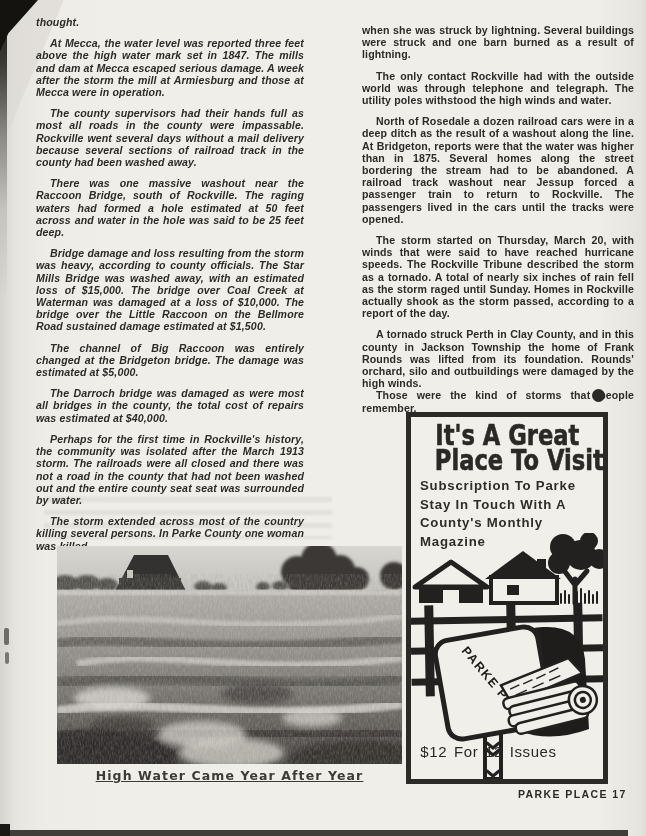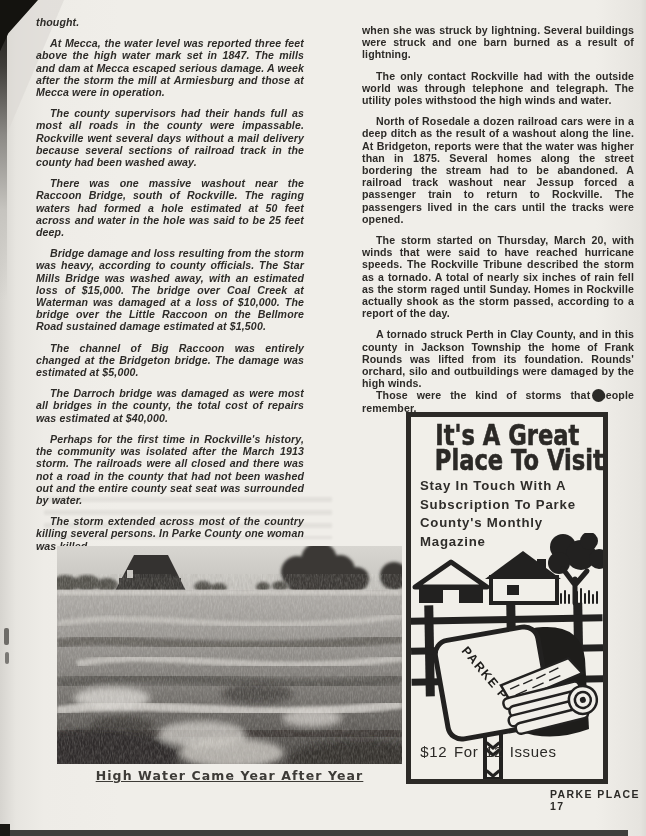--- a/index.html
+++ b/index.html
@@ -45,21 +45,21 @@
     border:5px solid #2c2a27;background:#f1efe9;}
   .ad-title{position:absolute;left:0;top:6px;width:192px;text-align:center;
     font-family:"DejaVu Sans",sans-serif;font-weight:bold;color:#2b2926;line-height:25px;font-size:29px;}
   .ad-title .tline{display:inline-block;transform:scaleX(.78);transform-origin:50% 50%;white-space:nowrap;
     -webkit-text-stroke:.6px #2b2926;}
   .ad-sub{position:absolute;left:9px;top:60px;width:180px;
     font-weight:bold;font-size:13.2px;line-height:18.5px;letter-spacing:.8px;color:#2f2d2a;}
   .ad-art{position:absolute;left:0;top:116px;width:192px;height:246px;}
   .ad-price{position:absolute;left:0;top:326px;width:155px;text-align:center;
     font-weight:normal;font-size:15px;letter-spacing:.6px;word-spacing:2px;color:#2b2926;}
-  .footer{position:absolute;left:518px;top:788px;font-weight:bold;font-size:10.5px;letter-spacing:1.4px;color:#2b2a27;margin-left:32px;}
+  .footer{position:absolute;left:518px;top:788px;font-weight:bold;font-size:10.5px;letter-spacing:1.4px;color:#2b2a27;}
 </style>
 </head>
 <body>
 
 <div class="page">
 
   <div class="corner-shade"></div>
   <div class="edge-strip"></div>
   <div class="corner-black"></div>
   <div class="left-tick1"></div>
@@ -165,22 +165,22 @@
     </svg>
   </div>
   <div class="caption">High Water Came Year After Year</div>
 
   <div class="ad-box">
     <div class="ad-title">
       <span class="tline">It's A Great</span><br>
       <span class="tline">Place To Visit</span>
     </div>
     <div class="ad-sub">
+      <div>Subscription To Parke</div>
       <div>Stay In Touch With A</div>
-      <div>Subscription To Parke</div>
       <div>County's Monthly</div>
       <div>Magazine</div>
     </div>
     <svg class="ad-art" viewBox="0 0 192 246">
 
       <polygon points="4,54 40,29 76,54" fill="#f1efe9" stroke="#222120" stroke-width="5" stroke-linejoin="round"></polygon>
       <rect x="8" y="52" width="64" height="18" fill="#222120"></rect>
       <rect x="32" y="57" width="16" height="13" fill="#f1efe9"></rect>
 
       <rect x="126" y="26" width="9" height="14" fill="#222120"></rect>

